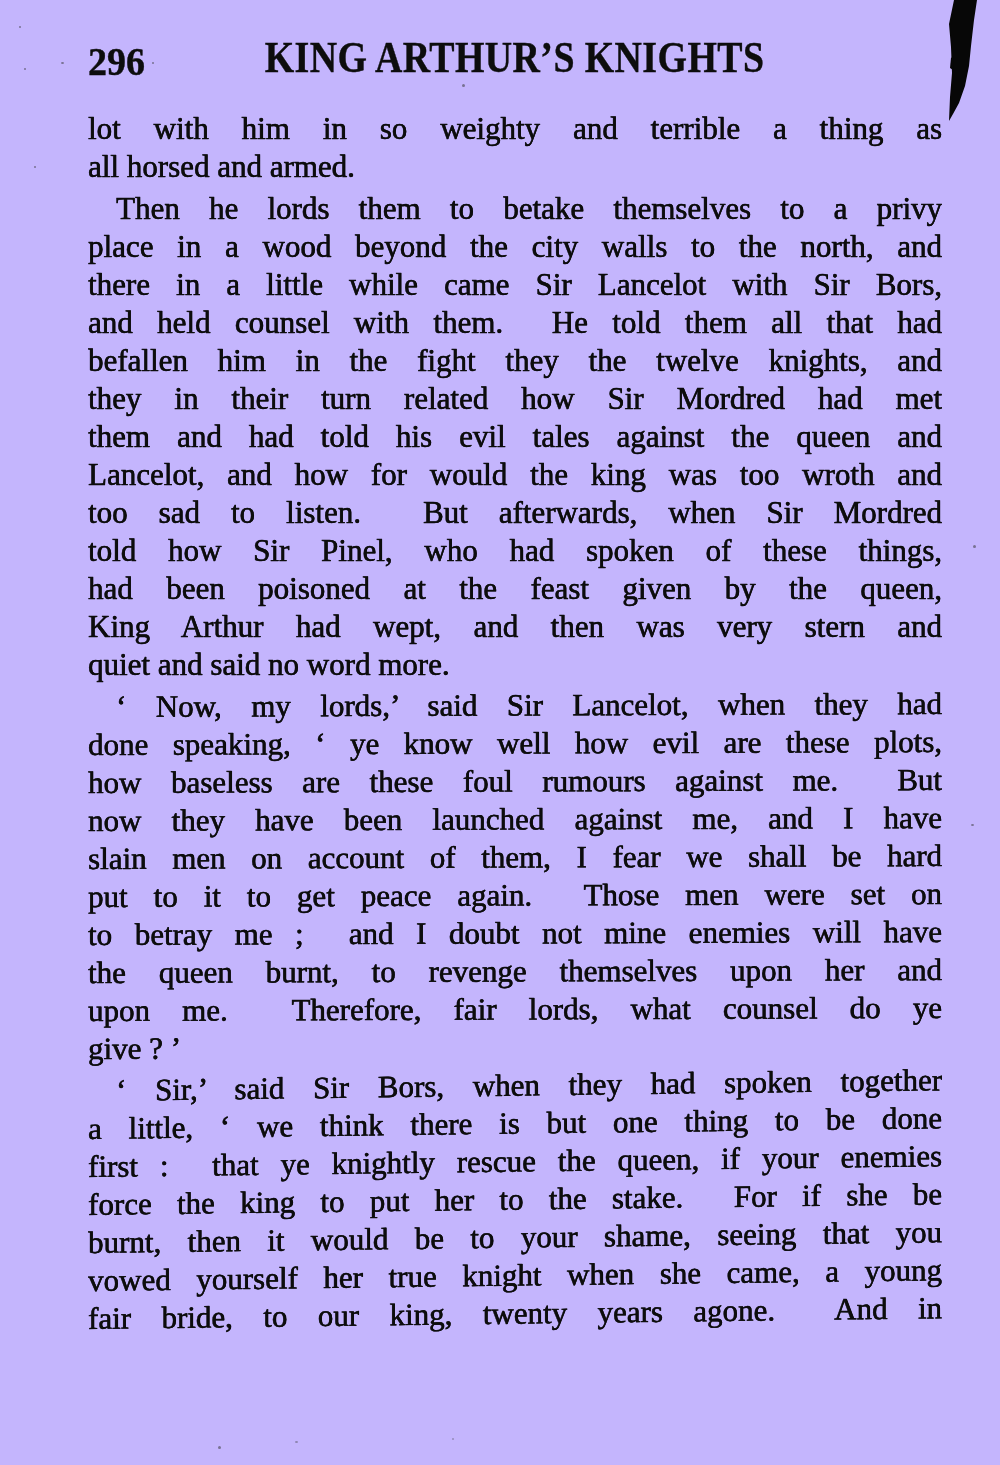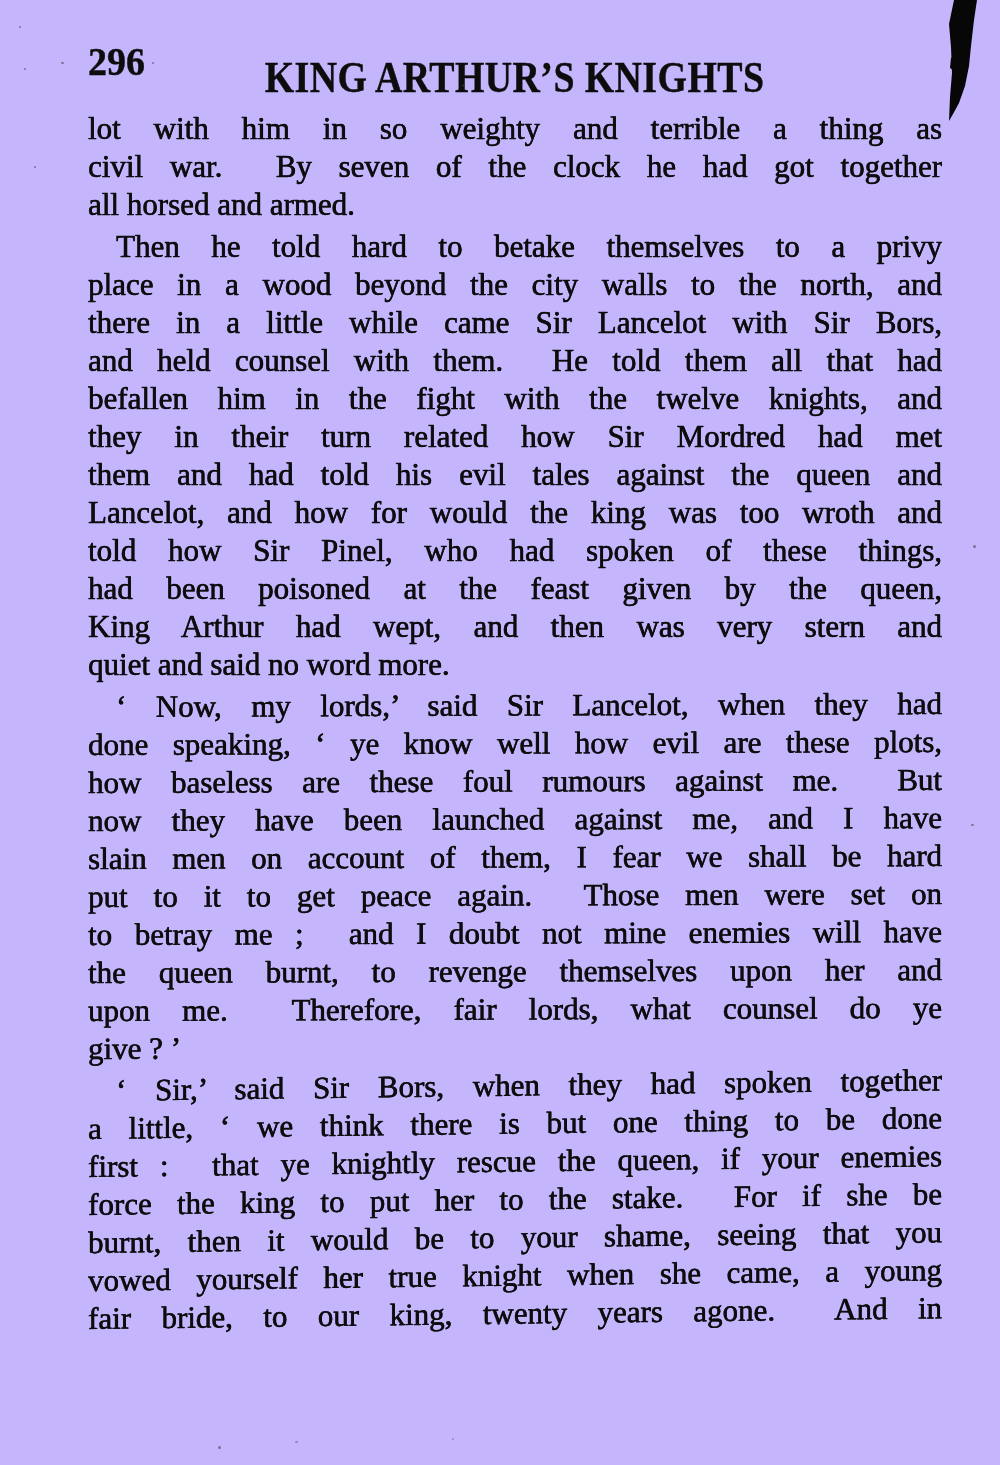--- a/index.html
+++ b/index.html
@@ -21,21 +21,21 @@
   }
   .page-num {
     position: absolute;
     left: 0; top: 4px;
     font-size: 40px;
     font-weight: 700;
     transform: scaleX(0.95);
     transform-origin: left center;
     -webkit-text-stroke: 0.4px #0d0d0d;
   }
-  .title-wrap { text-align: center; line-height: 48px; margin-top: 20px; }
+  .title-wrap { text-align: center; line-height: 48px; }
   .title {
     display: inline-block;
     font-size: 44px;
     font-weight: 700;
     letter-spacing: 0.5px;
     white-space: nowrap;
     transform: scaleX(0.86);
     transform-origin: center;
     -webkit-text-stroke: 0.4px #0d0d0d;
   }
@@ -84,32 +84,32 @@
   <header class="running-head">
     <span class="page-num">296</span>
     <div class="title-wrap">
       <span class="title">KING ARTHUR’S KNIGHTS</span>
     </div>
   </header>
 
   <main class="text-block" id="text-block">
       <div class="paragraph">
         <div class="line">lot with him in so weighty and terrible a thing as</div>
-        <div class="line">civil war.&nbsp; By seven of the clock he had got together</div>
         <div class="line endleft">all horsed and armed.</div>
       </div>
       <div class="paragraph">
-        <div class="line indent">Then he told hard to betake themselves to a privy</div>
+        <div class="line indent">Then he lords them to betake themselves to a privy</div>
         <div class="line">place in a wood beyond the city walls to the north, and</div>
         <div class="line">there in a little while came Sir Lancelot with Sir Bors,</div>
         <div class="line">and held counsel with them.&nbsp; He told them all that had</div>
-        <div class="line">befallen him in the fight with the twelve knights, and</div>
+        <div class="line">befallen him in the fight they the twelve knights, and</div>
         <div class="line">they in their turn related how Sir Mordred had met</div>
         <div class="line">them and had told his evil tales against the queen and</div>
         <div class="line">Lancelot, and how for would the king was too wroth and</div>
+        <div class="line">too sad to listen.&nbsp; But afterwards, when Sir Mordred</div>
         <div class="line">told how Sir Pinel, who had spoken of these things,</div>
         <div class="line">had been poisoned at the feast given by the queen,</div>
         <div class="line">King Arthur had wept, and then was very stern and</div>
         <div class="line endleft">quiet and said no word more.</div>
       </div>
       <div class="paragraph">
         <div class="line indent">‘ Now, my lords,’ said Sir Lancelot, when they had</div>
         <div class="line">done speaking, ‘ ye know well how evil are these plots,</div>
         <div class="line">how baseless are these foul rumours against me.&nbsp; But</div>
         <div class="line">now they have been launched against me, and I have</div>

